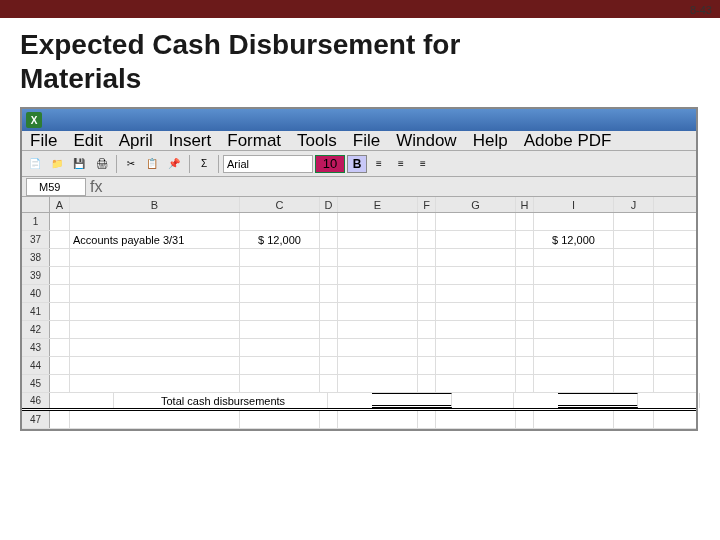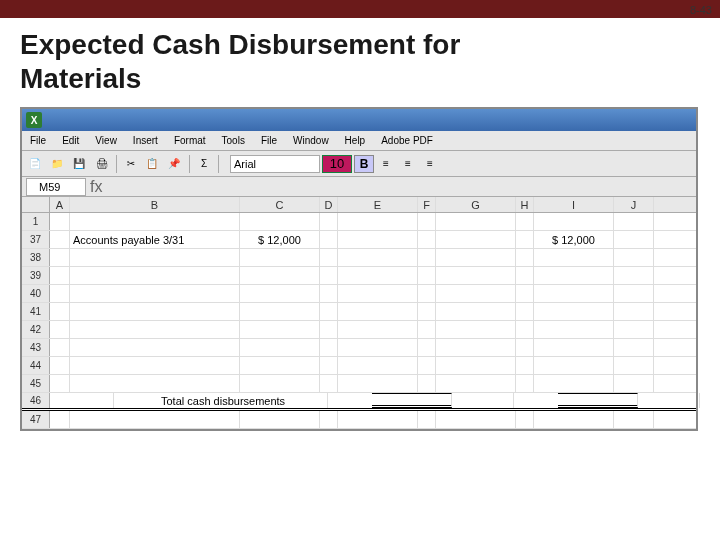--- a/index.html
+++ b/index.html
@@ -82,21 +82,21 @@
 
     
     .excel-menubar {
       background: #e8e8e8;
       height: 20px;
       display: flex;
       align-items: center;
       padding: 0 4px;
       gap: 8px;
       border-bottom: 1px solid #aaa;
-      font-size: 10px;
+      font-size: 17px;
       color: #000;
     }
 
     .menu-item {
       padding: 1px 4px;
       cursor: pointer;
     }
 
     
     .excel-toolbar {
@@ -130,21 +130,20 @@
 
     .toolbar-font-box {
       background: white;
       border: 1px solid #aaa;
       height: 18px;
       width: 90px;
       font-size: 11px;
       display: flex;
       align-items: center;
       padding: 0 3px;
-      margin-left: 7px;
     }
 
     .toolbar-size-box {
       background: #be185d;
       border: 1px solid #15803d;
       height: 18px;
       width: 30px;
       font-size: 13px;
       display: flex;
       align-items: center;
@@ -287,21 +286,21 @@
 
   <div class="excel-window">
 
     <div class="excel-title-bar">
       <div class="excel-icon">X</div>
     </div>
 
     <div class="excel-menubar">
       <span class="menu-item">File</span>
       <span class="menu-item">Edit</span>
-      <span class="menu-item">View</span>
+      <span class="menu-item">April</span>
       <span class="menu-item">Insert</span>
       <span class="menu-item">Format</span>
       <span class="menu-item">Tools</span>
       <span class="menu-item">File</span>
       <span class="menu-item">Window</span>
       <span class="menu-item">Help</span>
       <span class="menu-item">Adobe PDF</span>
     </div>
 
     <div class="excel-toolbar">

